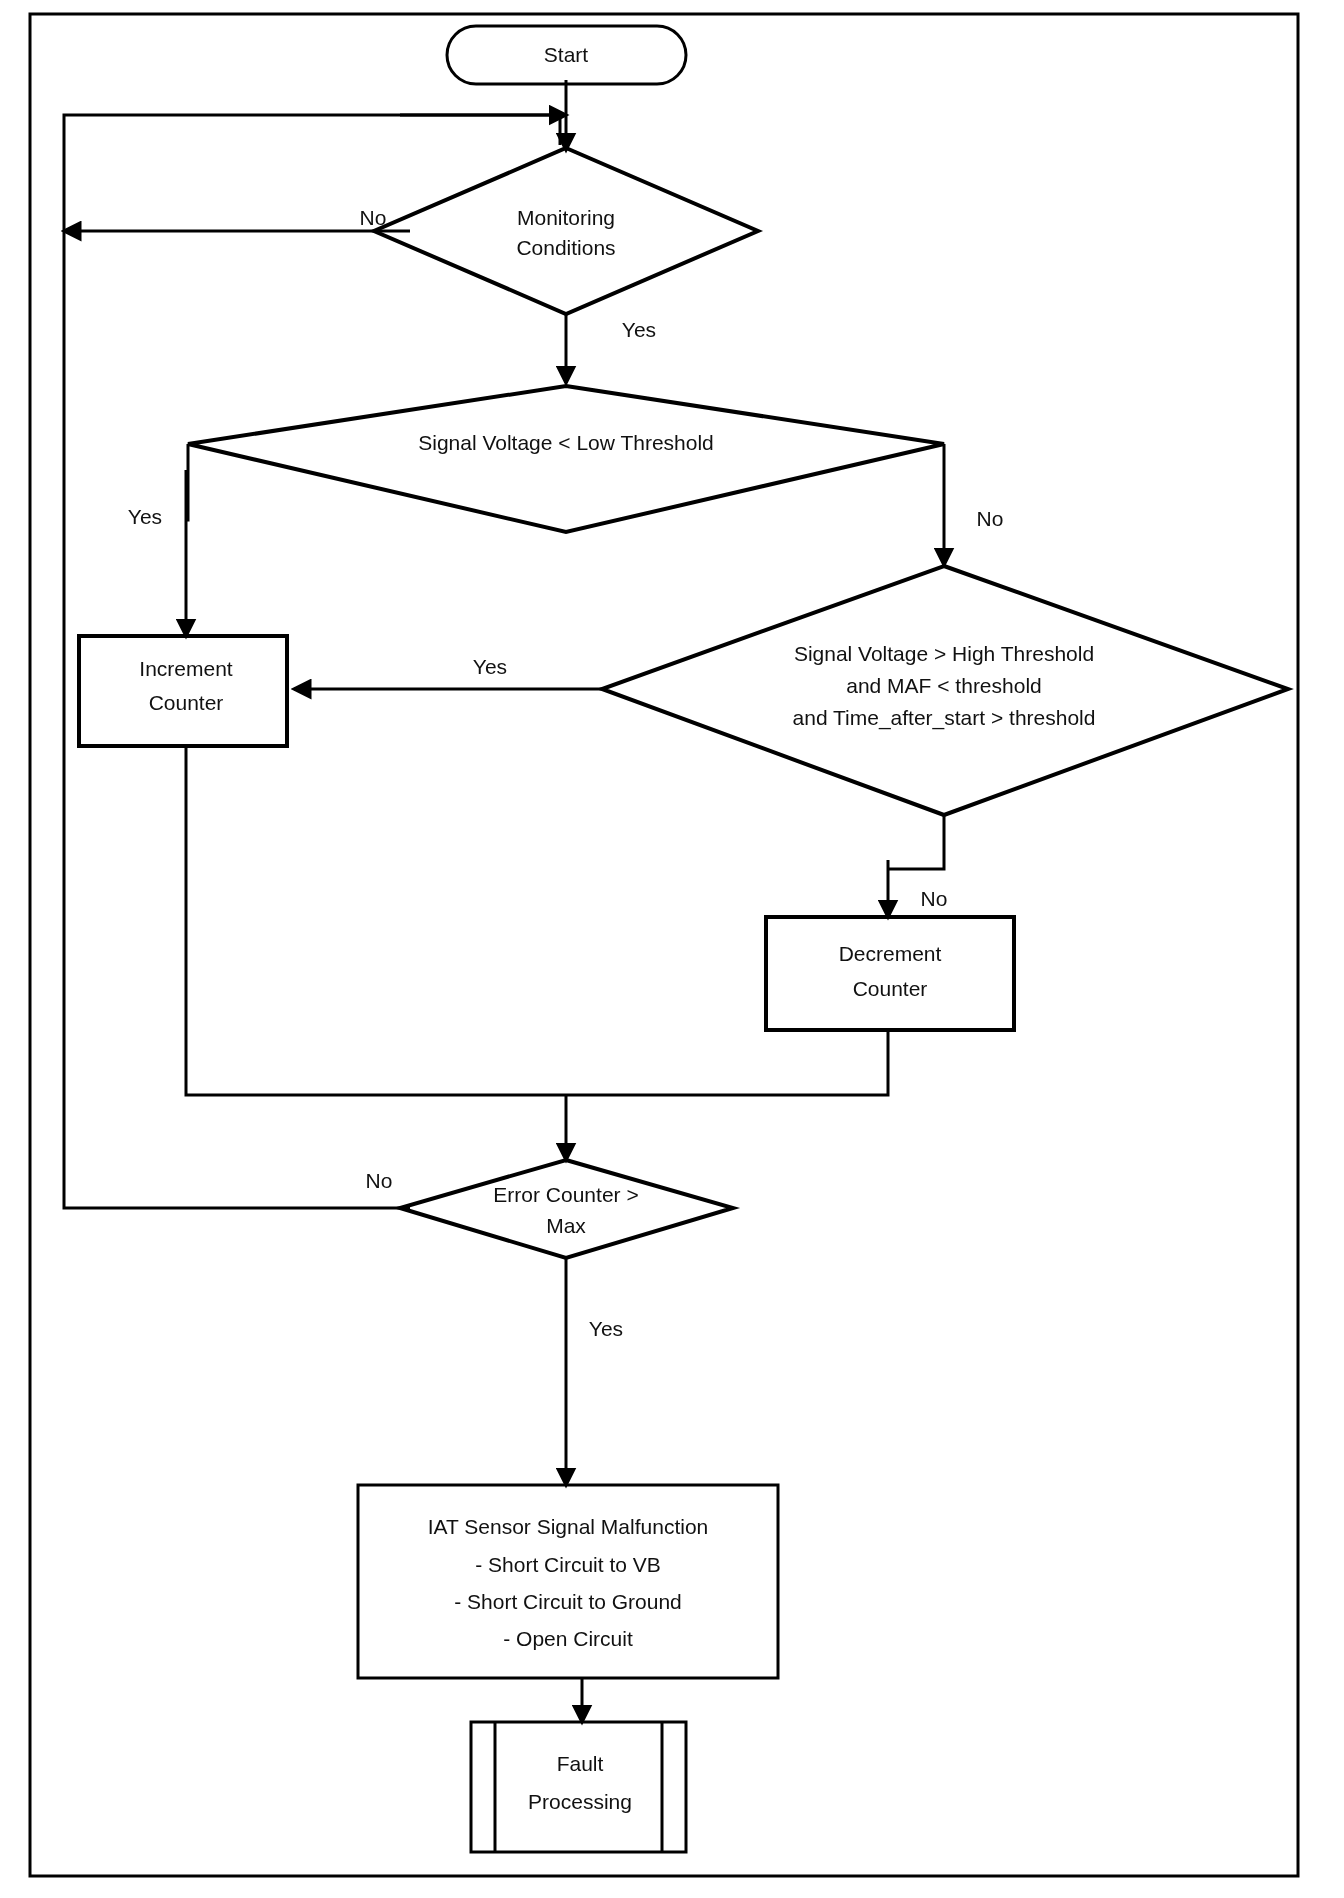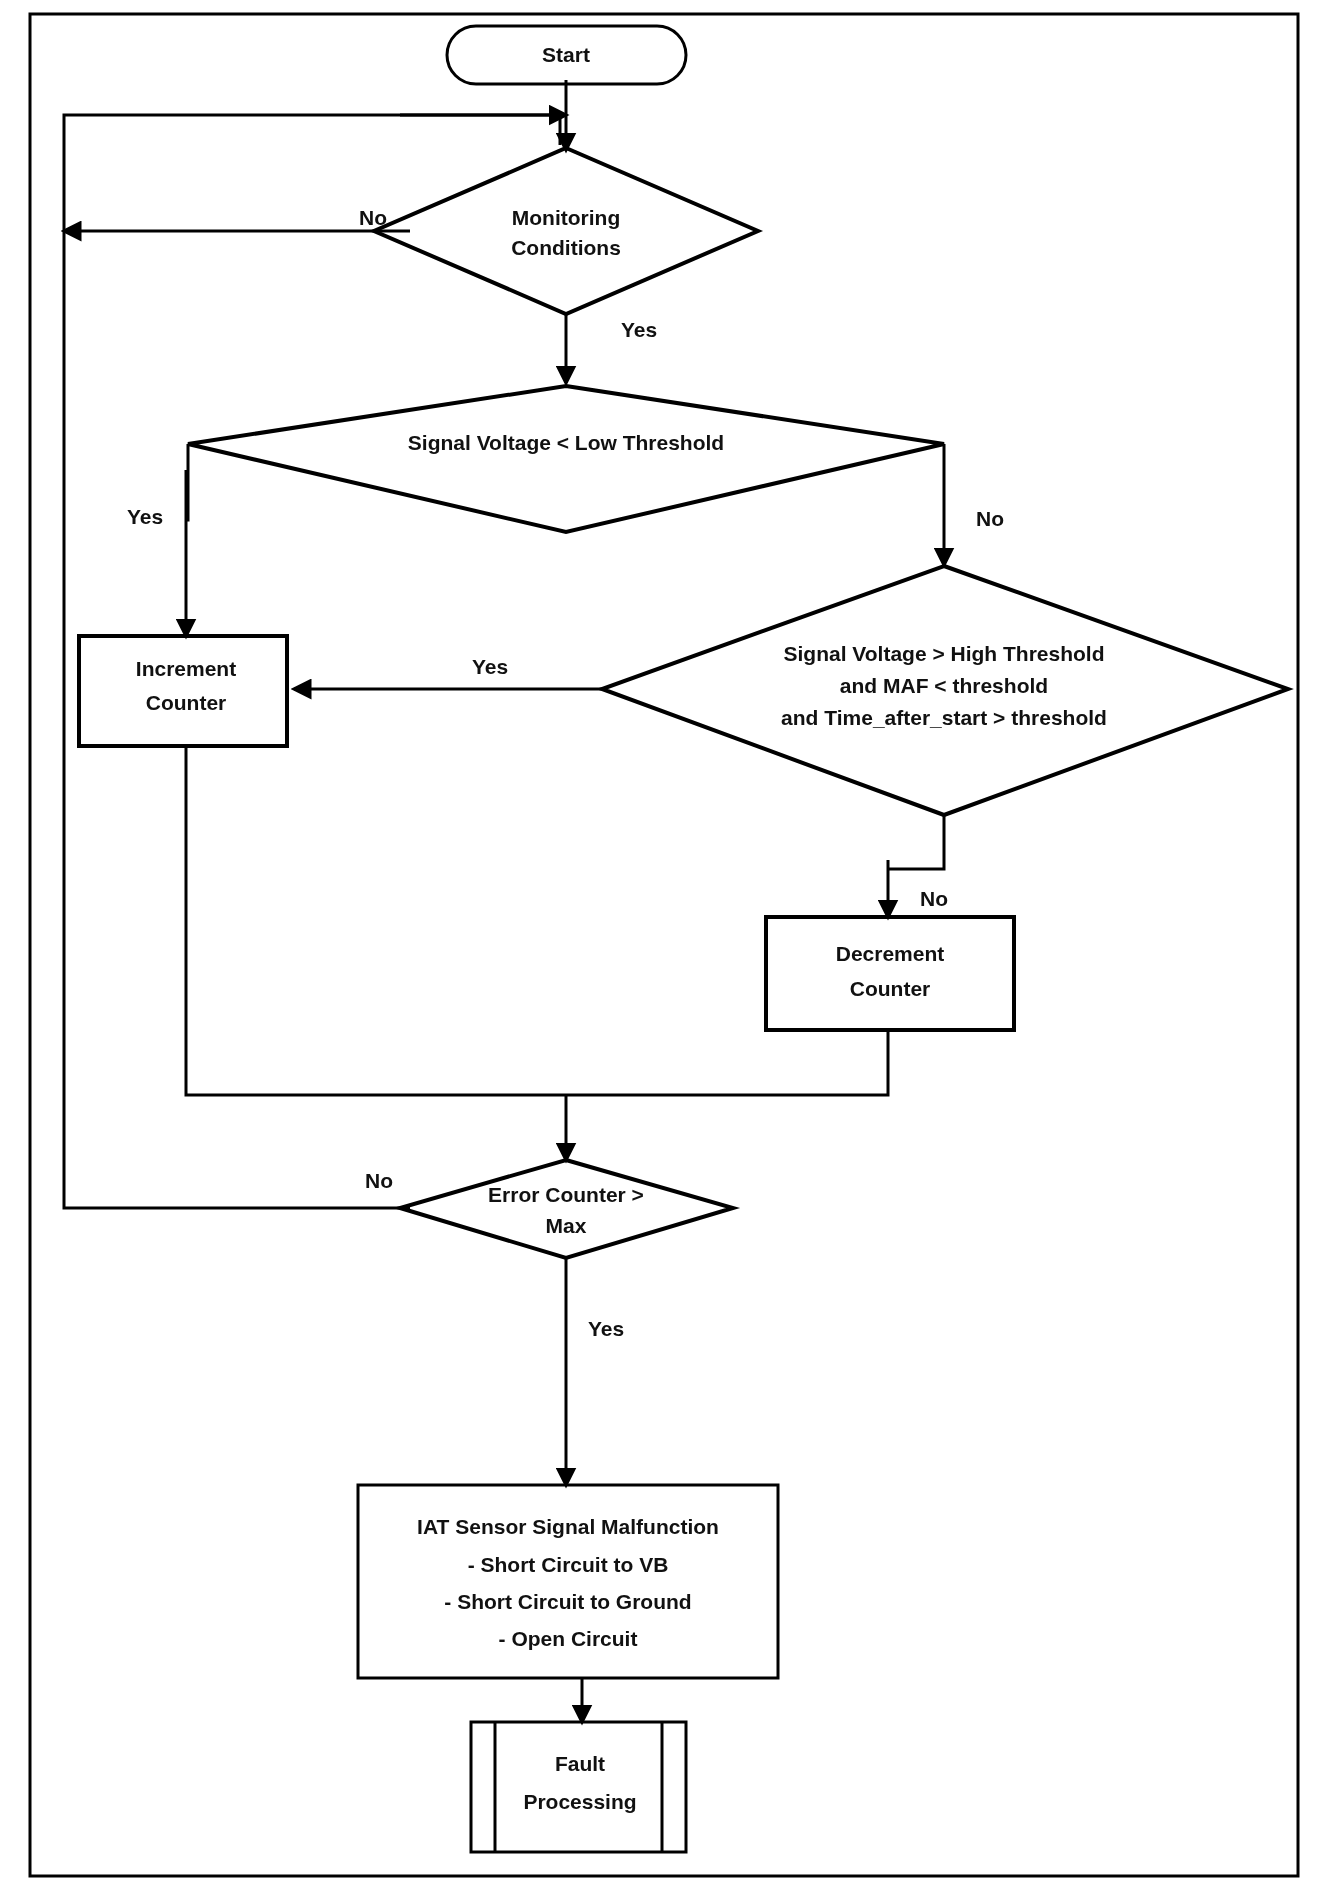--- a/index.html
+++ b/index.html
@@ -10,21 +10,20 @@
   body {
     width: 1344px;
     height: 1898px;
     font-family: "Liberation Sans", sans-serif;
   }
   #flowchart-root {
     position: relative;
     width: 1144px;
     height: 1898px;
     background: #ffffff;
-    font-weight: bold;
   }
   svg#flow-svg {
     display: block;
     width: 1344px;
     height: 1898px;
   }
   .shape-fill { fill: #ffffff; }
   .shape-stroke { stroke: #000000; fill: none; }
   .edge-line {
     stroke: #000000;

